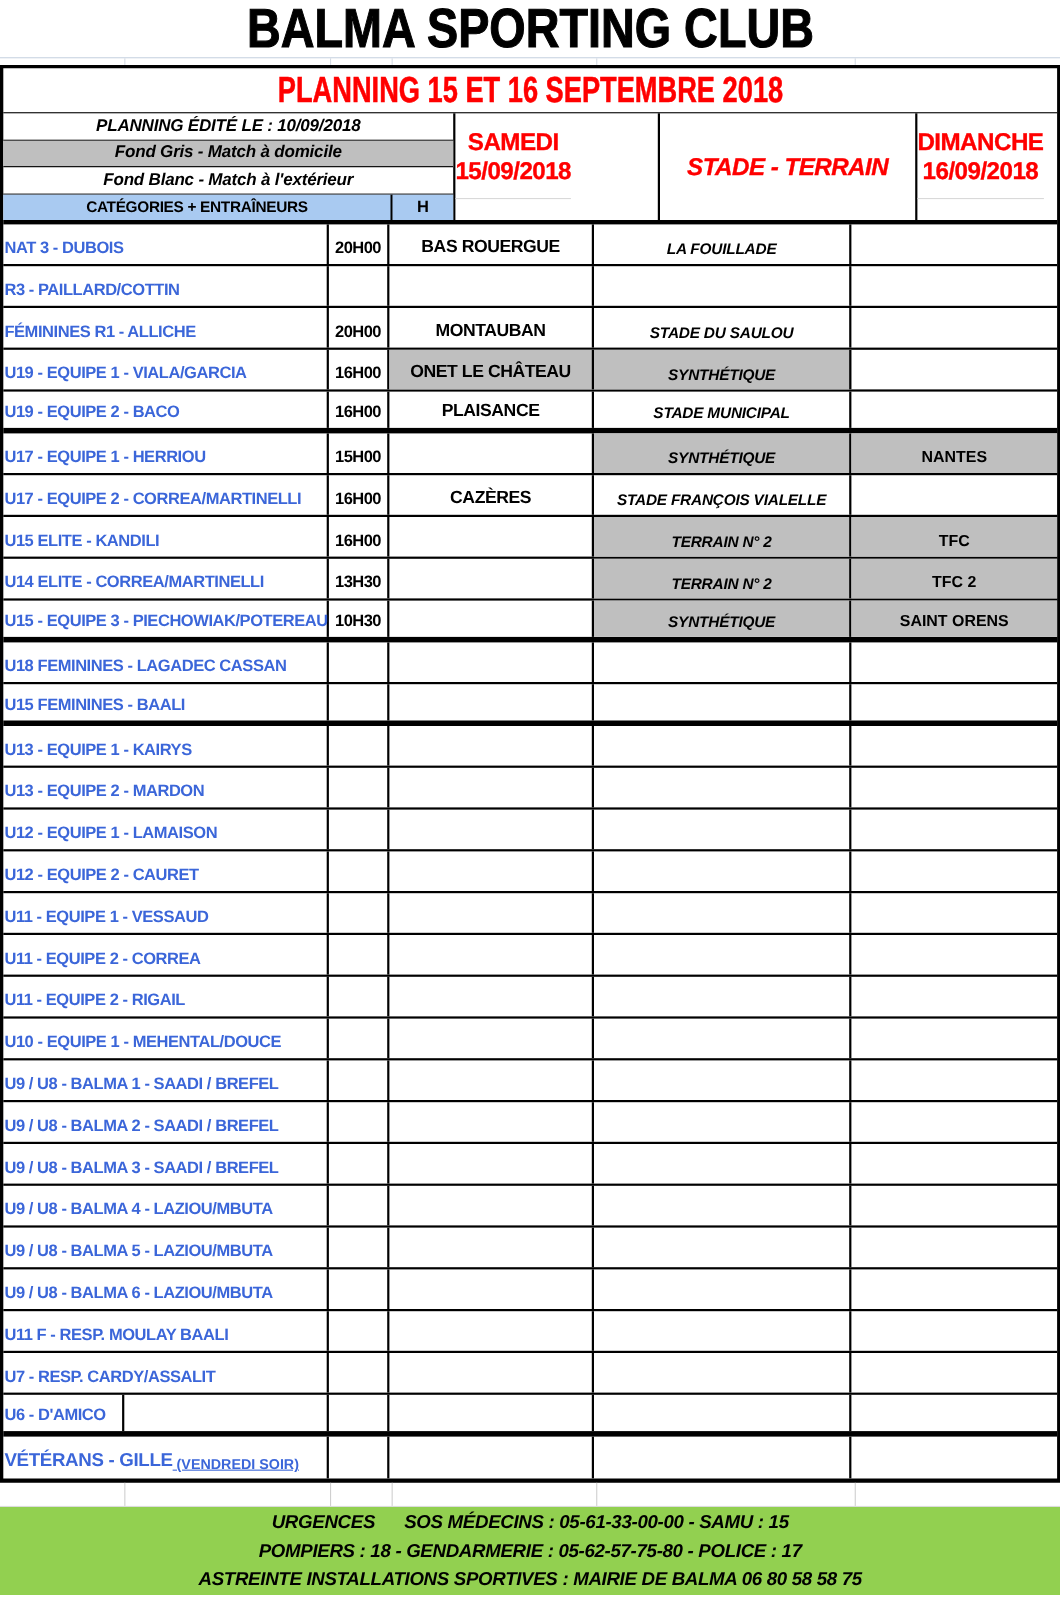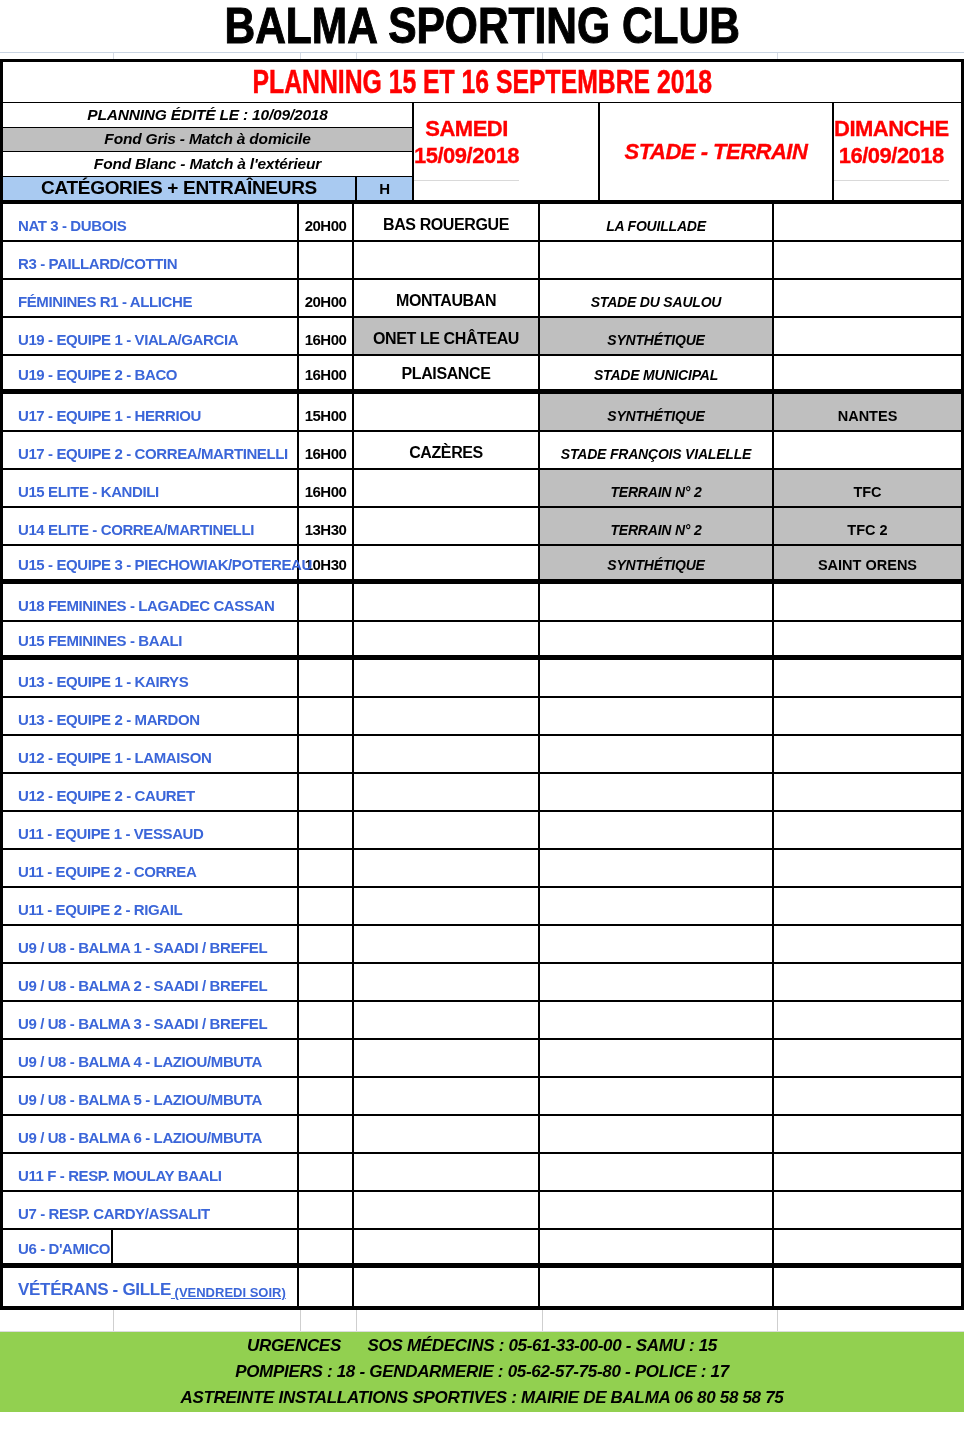--- a/index.html
+++ b/index.html
@@ -25,21 +25,21 @@
     transform:scaleX(.75); -webkit-text-stroke:.5px var(--red);}
 
   
   .header-block{display:flex; height:101px; border-bottom:4px solid #000;}
   .header-left{width:411px; border-right:2px solid #000; display:flex; flex-direction:column;}
   .hl-row{flex:1; display:flex; align-items:center; justify-content:center; border-bottom:1px solid #000;
     font-weight:bold; font-style:italic; font-size:15.5px; letter-spacing:-0.2px; color:#000;}
   .hl-row.gray{background:var(--grayfill);text-align:center;}
   .hl-row.cats{font-style:normal; border-bottom:none; padding:0; align-items:stretch;}
   .cats-label{flex:1; background:var(--bluefill); border-right:2px solid #000; display:flex;
-    align-items:center; justify-content:center; font-size:19px; font-weight:bold; letter-spacing:-0.3px;}
+    align-items:center; justify-content:center; font-size:14px; font-weight:bold; letter-spacing:-0.3px;}
   .h-label{width:55px; background:var(--bluefill); display:flex; align-items:center; justify-content:center;
     font-size:15px; font-weight:bold;}
   .header-right{flex:1; display:flex;}
   .hr-col{display:flex; flex-direction:row;}
   .hr-sat{width:186px; border-right:2px solid #000;}
   .hr-ven{width:234px; border-right:2px solid #000; justify-content:center; align-items:center;}
   .hr-sun{flex:1;}
   .hr-top{height:78px; display:flex; flex-direction:column; align-items:center; justify-content:center;
     color:var(--red); font-weight:bold; font-size:22px; line-height:27px; letter-spacing:-0.5px;
     border-bottom:1px solid #d9d9d9; -webkit-text-stroke:.3px var(--red);}
@@ -47,21 +47,21 @@
   .hr-venue-label{color:var(--red); font-weight:bold; font-style:italic; font-size:22px;
     letter-spacing:-0.5px; -webkit-text-stroke:.3px var(--red);}
 
   
   .row{display:flex; height:38px; border-bottom:2px solid #000;}
   .row.thick{border-bottom-width:5px;}
   .rows .row:last-child{border-bottom:none;}
   .cell{display:flex; align-items:flex-end; justify-content:center; padding-bottom:6px;
     border-right:2px solid #000; overflow:visible; color:#000;}
   .cell.gray{background:var(--grayfill);}
-  .c-cat{width:296px; justify-content:flex-start; padding-left:15px; position:relative;}
+  .c-cat{width:296px; justify-content:flex-start; padding-left:1px; position:relative;}
   .c-h{width:55px; font-weight:bold; font-size:15px; letter-spacing:-0.5px;}
   .c-sat{width:186px; font-weight:bold; font-size:16px; letter-spacing:-0.4px; white-space:nowrap;}
   .c-ven{width:234px; font-weight:bold; font-style:italic; font-size:14px; letter-spacing:-0.2px; white-space:nowrap;}
   .c-sun{flex:1; border-right:none; font-weight:bold; font-size:14.5px; white-space:nowrap;}
   .cat-text{color:var(--blue); font-weight:bold; font-size:15px; letter-spacing:-0.4px; white-space:nowrap;}
   .cat-text.large{font-size:17px; letter-spacing:-0.3px;}
   .cat-suffix{color:var(--blue); font-weight:bold; font-size:13px; text-decoration:underline; white-space:pre;}
   .split-line{position:absolute; left:108px; top:0; bottom:0; width:2px; background:#000;}
 
   
@@ -295,20 +295,29 @@
           <div class="cell c-cat">
             <span class="cat-text">U11 - EQUIPE 2 - RIGAIL</span>
           </div>
           <div class="cell c-h"></div>
           <div class="cell c-sat"></div>
           <div class="cell c-ven"></div>
           <div class="cell c-sun"></div>
         </div>
         <div class="row">
           <div class="cell c-cat">
+            <span class="cat-text">U10 - EQUIPE 1 - MEHENTAL/DOUCE</span>
+          </div>
+          <div class="cell c-h"></div>
+          <div class="cell c-sat"></div>
+          <div class="cell c-ven"></div>
+          <div class="cell c-sun"></div>
+        </div>
+        <div class="row">
+          <div class="cell c-cat">
             <span class="cat-text">U9 / U8 - BALMA 1 - SAADI / BREFEL</span>
           </div>
           <div class="cell c-h"></div>
           <div class="cell c-sat"></div>
           <div class="cell c-ven"></div>
           <div class="cell c-sun"></div>
         </div>
         <div class="row">
           <div class="cell c-cat">
             <span class="cat-text">U9 / U8 - BALMA 2 - SAADI / BREFEL</span>

